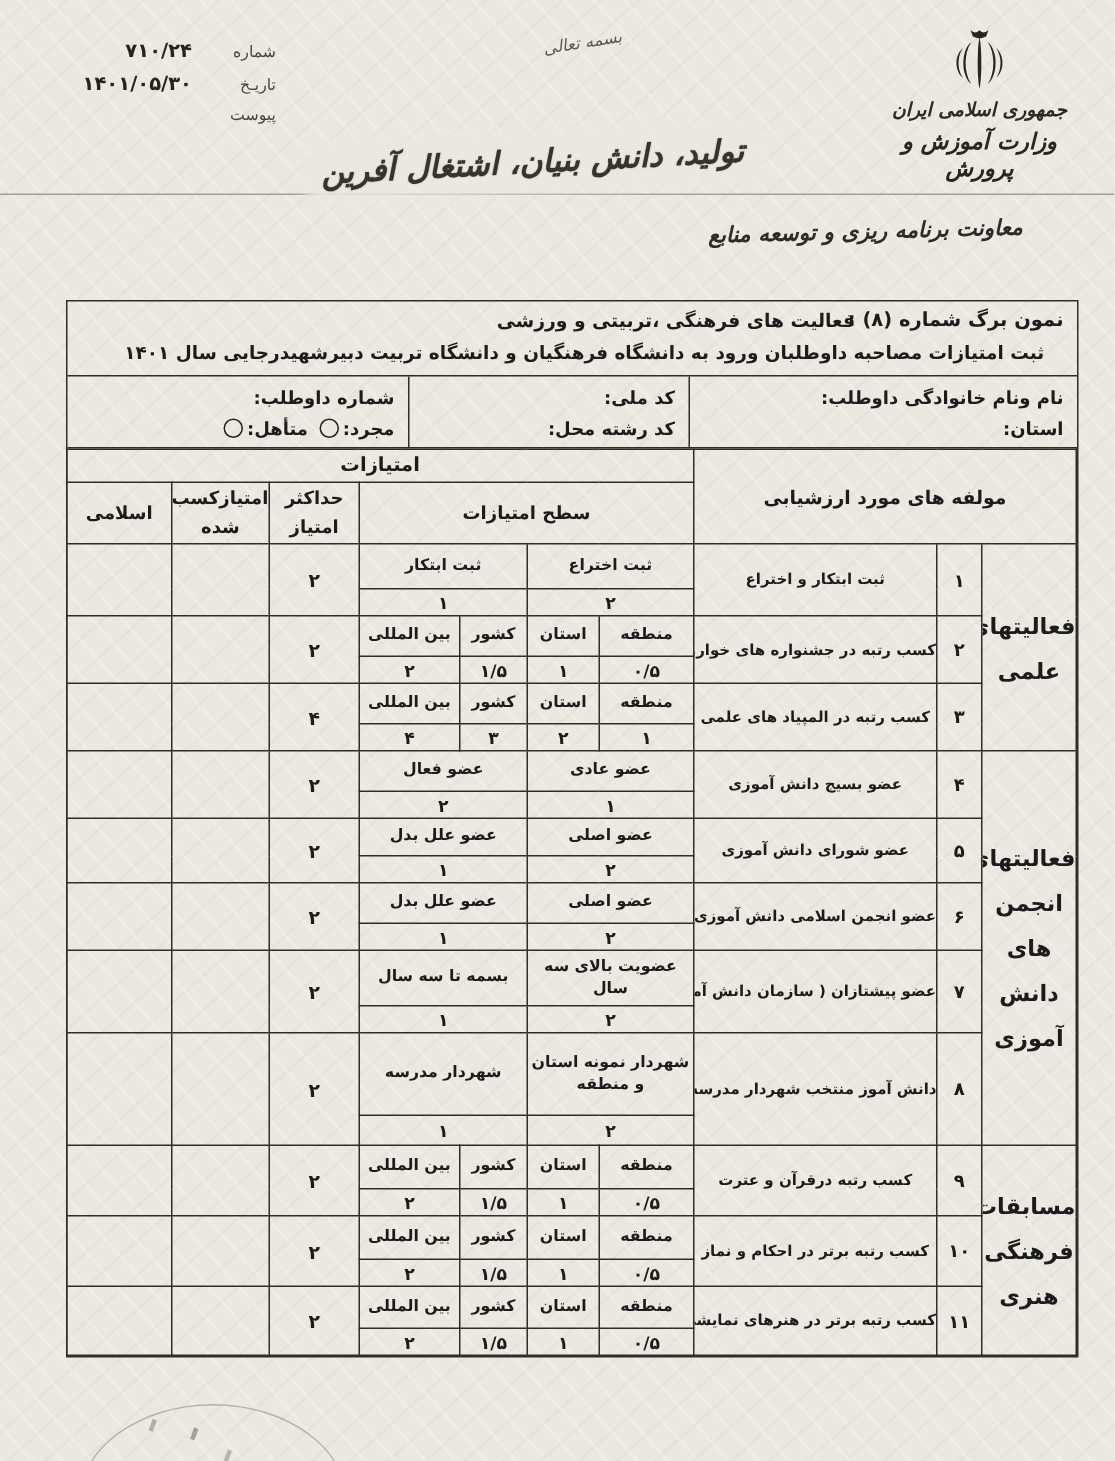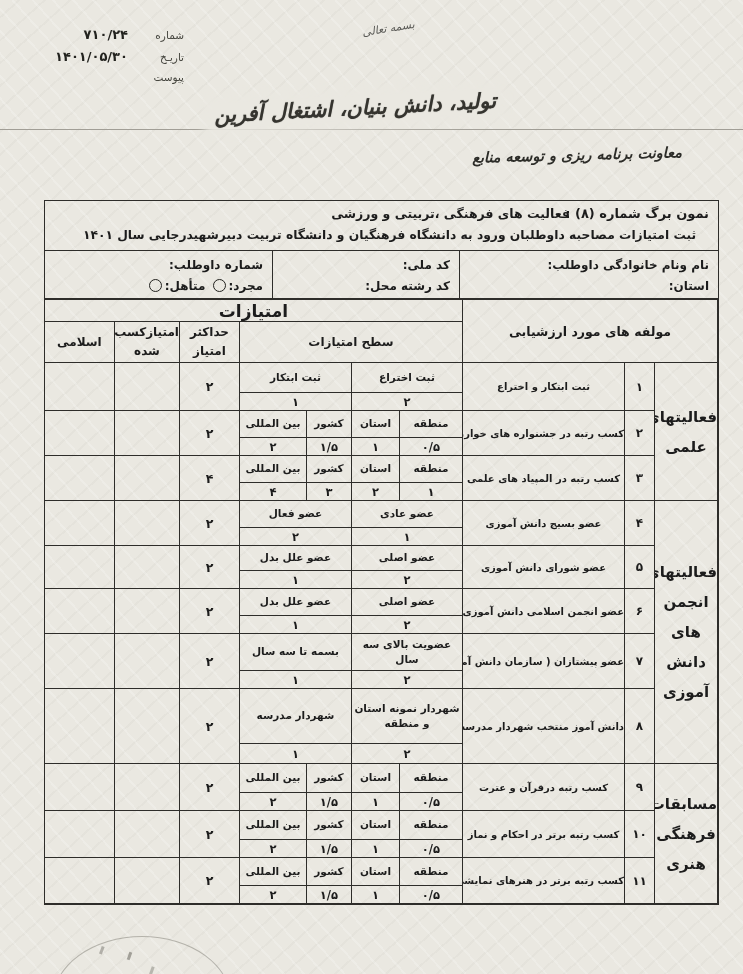--- a/index.html
+++ b/index.html
@@ -43,21 +43,21 @@
   .fi1{width:258px;}.fi2{width:187px;}.fi3{width:228px;}
   .fl{height:21px;line-height:21px;}
   .fi3 .fl2{text-align:right;}
   .circle{display:inline-block;width:11px;height:11px;border:1.4px solid #22221f;border-radius:50%;vertical-align:-2px;margin:0 3px;background:transparent;}
   
   table.score{width:673px;border-collapse:collapse;table-layout:fixed;font-weight:bold;}
   table.score td{border:1.2px solid #2e2d2a;text-align:center;vertical-align:middle;padding:0;overflow:hidden;}
   .h22{height:22px;}.h41{height:41px;}
   .a30{height:30px;}.a27{height:27px;}.a25{height:25px;}.a37{height:37px;}.a55{height:55px;}.a29{height:29px;}.a28{height:28px;}
   .b18{height:18px;}.b20{height:20px;}
-  td.hscore{font-size:17px;}
+  td.hscore{font-size:13px;}
   td.hcomp{font-size:12.5px;}
   td.hlvl,td.hmax,td.hearn,td.hnote{font-size:12px;line-height:1.55;}
   td.grp{font-size:15px;line-height:2.0;}
   td.no{font-size:12px;}
   td.comp{font-size:10px;white-space:nowrap;}
   td.lvl{font-size:10.5px;line-height:1.45;}
   td.val{font-size:11.5px;}
   td.max{font-size:12.5px;}
   
   .stamp{position:absolute;left:52px;top:936px;width:178px;height:130px;border:1.5px solid rgba(115,112,104,.45);border-radius:50%;}
@@ -66,20 +66,34 @@
        font-size:12.5px;font-weight:bold;font-style:italic;color:#ffffff;}
   .pbi .dom{color:#e1862d;}
 </style>
 </head>
 <body>
 
 <div class="page">
 
   <div class="bismillah">بسمه تعالی</div>
 
+  <div class="orgblock">
+    <svg class="emb" width="38" height="48" viewBox="0 0 38 48">
+      <g fill="#26261f">
+        <path d="M13 4 q3 3.2 6 .2 q3 3 6 -.2 l-1.6 4.4 q-4.4 2.4 -8.8 0 z"></path>
+        <path d="M19 9 c-1.6 6 -1.6 28 0 34 c1.6 -6 1.6 -28 0 -34 z"></path>
+        <path d="M13.5 12 c-5 7.5 -5 20.5 0 28 c-7 -5.6 -7 -22.4 0 -28 z"></path>
+        <path d="M24.5 12 c5 7.5 5 20.5 0 28 c7 -5.6 7 -22.4 0 -28 z"></path>
+        <path d="M8 16 c-4 5.5 -4 14.5 0 20 c-5.8 -4.6 -5.8 -15.4 0 -20 z"></path>
+        <path d="M30 16 c4 5.5 4 14.5 0 20 c5.8 -4.6 5.8 -15.4 0 -20 z"></path>
+      </g>
+    </svg>
+    <div class="org1">جمهوری اسلامی ایران</div>
+    <div class="org2">وزارت آموزش و پرورش</div>
+  </div>
 
   <div class="metabox">
     <div class="mrow">
       <span class="mlab">شماره</span>
       <span class="mval">۷۱۰/۲۴</span>
     </div>
     <div class="mrow">
       <span class="mlab">تاریـخ</span>
       <span class="mval">۱۴۰۱/۰۵/۳۰</span>
     </div>

